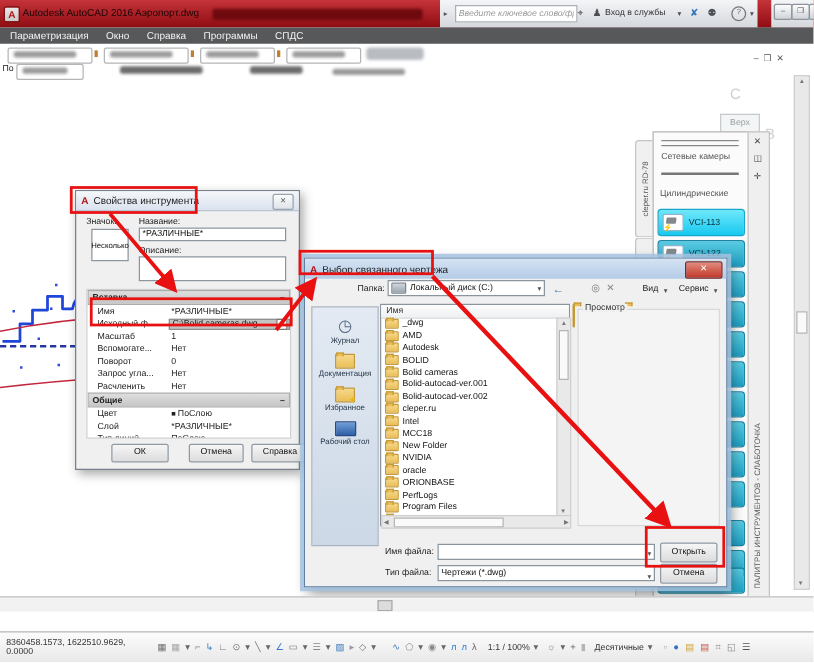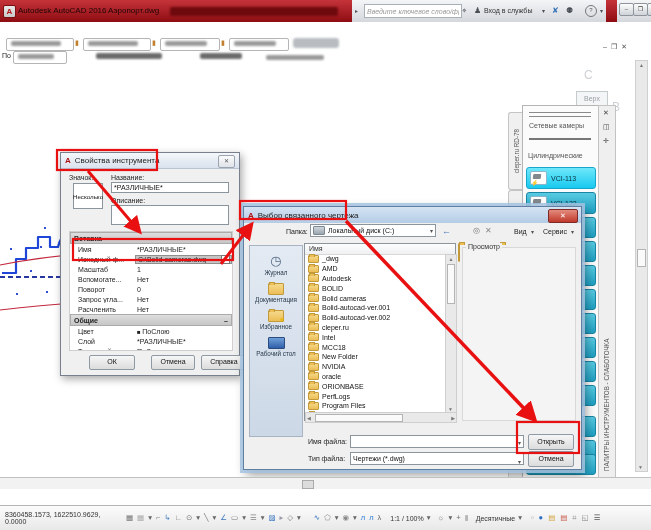--- a/index.html
+++ b/index.html
@@ -101,20 +101,27 @@
     <span class="abs" style="left:200px;top:6px;font-size:8px;color:#3573b8;">✘</span>
     <span class="abs tbicon" style="left:214px;top:6px;">⚉</span>
     <span class="abs" style="left:233px;top:5px;width:10px;height:10px;border:1px solid #777;border-radius:50%;font-size:6px;color:#555;text-align:center;line-height:9px;">?</span>
     <span class="abs tbicon" style="left:248px;top:7px;font-size:6px;">▾</span>
     <div class="abs" style="left:254px;top:0;width:11px;height:22px;background:linear-gradient(#c5333a,#8e0d12);"></div>
     <div class="abs winbtn" style="left:267px;top:3px;">–</div>
     <div class="abs winbtn" style="left:281px;top:3px;">❒</div>
     <div class="abs winbtn" style="left:295px;top:3px;">✕</div>
   </div>
 
+  <div class="abs menubar" id="menubar">
+      <span class="menuitem">Параметризация</span>
+      <span class="menuitem">Окно</span>
+      <span class="menuitem">Справка</span>
+      <span class="menuitem">Программы</span>
+      <span class="menuitem">СПДС</span>
+    </div>
 
   <div class="abs" style="left:0;top:35px;width:651px;height:25px;">
     <div class="abs bcombo" style="left:6px;top:3px;width:66px;">
         <div class="bstreak blurred"></div>
       </div>
     <span class="abs" style="left:75px;top:4px;font-size:7px;color:#c08030;">▮</span>
     <div class="abs bcombo" style="left:83px;top:3px;width:66px;">
         <div class="bstreak blurred"></div>
       </div>
     <span class="abs" style="left:152px;top:4px;font-size:7px;color:#c08030;">▮</span>

